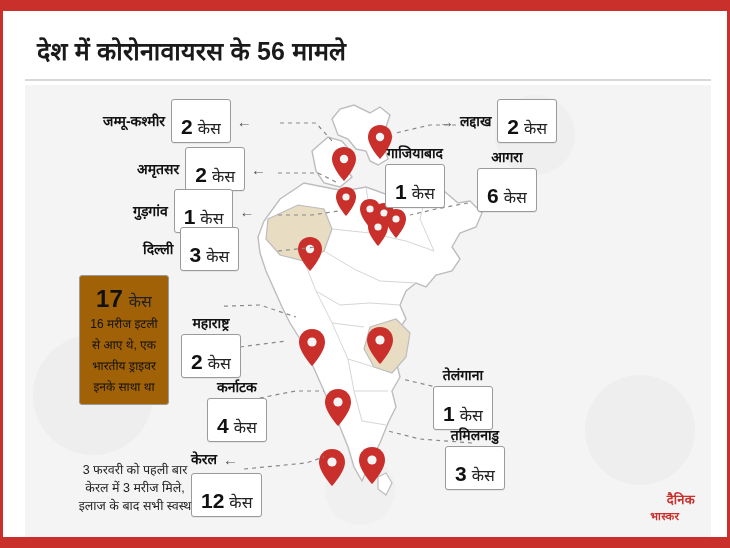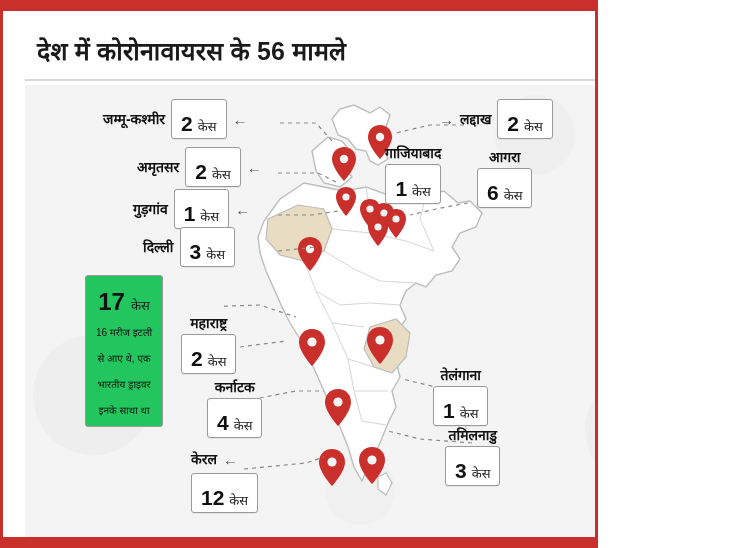--- a/index.html
+++ b/index.html
@@ -4,21 +4,21 @@
 <style>
   html,body{margin:0;padding:0;}
   body{
     width:730px;height:548px;
     background:#ffffff;
     font-family:"Liberation Sans", sans-serif;
     overflow:hidden;
   }
   #page{
     position:relative;
-    width:598px;height:548px;
+    width:730px;height:548px;
     background:#ffffff;
     box-sizing:border-box;
     border:3px solid #c9302c;
     overflow:hidden;
   }
   .topbar{
     position:absolute;left:0;top:0;width:100%;height:8px;
     background:#c9302c;
   }
   .botbar{
@@ -68,34 +68,34 @@
   }
   .box{
     display:inline-flex;align-items:baseline;gap:5px;
     background:#ffffff;border:1.5px solid #9a9a9a;
     border-radius:3px;
     padding:3px 9px;
     box-shadow:0 1px 0 rgba(0,0,0,.06);
     white-space:nowrap;
   }
   .num{font-size:21px;font-weight:bold;color:#111;line-height:1;}
-  .unit{font-size:13px;color:#222;margin-top:14px;}
+  .unit{font-size:16px;color:#222;margin-top:14px;}
   .inline-row{display:flex;align-items:center;gap:6px;white-space:nowrap;}
   .arrow{color:#555;font-size:15px;line-height:1;}
   .note{
     font-size:12.5px;color:#222;line-height:1.45;
     text-align:center;white-space:nowrap;
   }
   .jaipur-box{
-    background:#22c55e;border:1.5px solid #9a9a9a;border-radius:3px;
-    padding:6px 10px 8px;text-align:center;
+    background:#a16207;border:1.5px solid #9a9a9a;border-radius:3px;
+    padding:0 10px 8px;text-align:center;
     display:inline-block;
   }
   .jaipur-box .topline{display:flex;align-items:baseline;gap:6px;justify-content:center;}
-  .jaipur-box .desc{font-size:10px;color:#111;line-height:1.5;margin-top:11px;}
+  .jaipur-box .desc{font-size:12px;color:#111;line-height:1.5;margin-top:3px;}
   .logo{
     position:absolute;right:16px;bottom:14px;text-align:center;
   }
   .logo .l1{font-size:13px;font-weight:bold;color:#c9302c;letter-spacing:.3px;margin-left:32px;}
   .logo .l2{font-size:11px;font-weight:bold;color:#c9302c;letter-spacing:.3px;}
 </style>
 </head>
 <body>
 
 <div id="page">
@@ -339,20 +339,25 @@
     </div>
 
     <div class="callout" style="left:420px;top:340px;">
       <div class="place">तमिलनाडु</div>
       <span class="box">
         <span class="num">3</span>
         <span class="unit">केस</span>
       </span>
     </div>
 
+    <div class="callout" style="left:10px;top:376px;width:200px;">
+      <div class="note">3 फरवरी को पहली बार</div>
+      <div class="note">केरल में 3 मरीज मिले,</div>
+      <div class="note">इलाज के बाद सभी स्वस्थ</div>
+    </div>
 
     <div class="logo">
       <div class="l1">दैनिक</div>
       <div class="l2">भास्कर</div>
     </div>
 
   </div>
 </div>
 
 </body></html>

